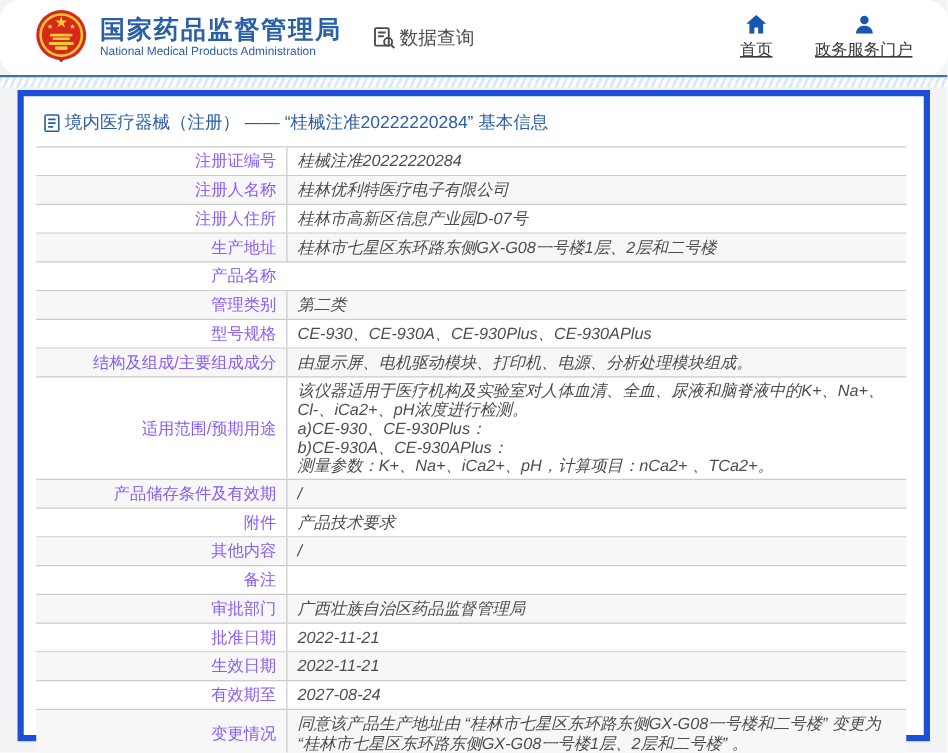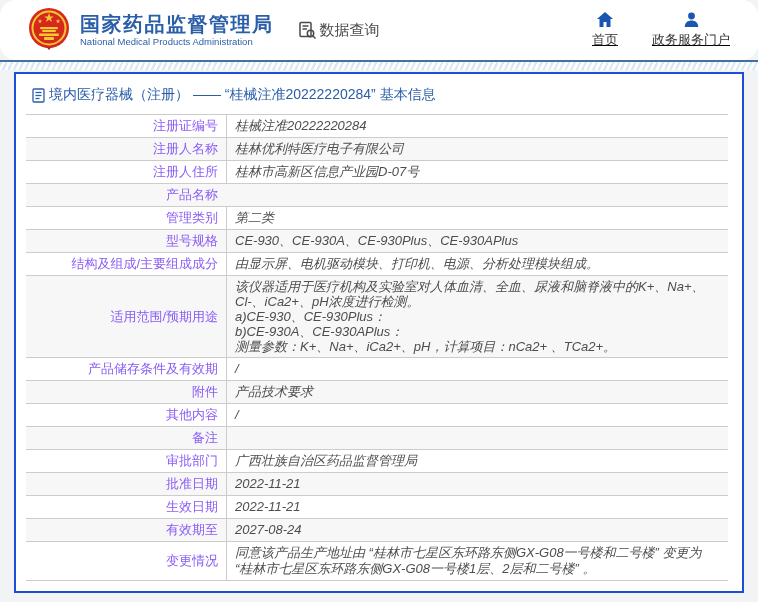--- a/index.html
+++ b/index.html
@@ -31,21 +31,21 @@
   
   .sep-solid { height:2px; background:#44729f; }
   .sep-stripes {
     height:8px;
     background:repeating-linear-gradient(115deg,#dbe7f2 0 2px,#fbfdfe 2px 5px);
   }
   
   .card {
     margin:2px 14px 0 14px;
     background:#fff;
-    border:2px solid #1d4ed8;
+    border:5px solid #1d4ed8;
     height:521px;
     padding:10px 14px 6px 10px;
   }
   .breadcrumb {
     display:flex; align-items:center;
     font-size:14px; color:#2a5da8;
     padding:2px 0 10px 6px;
   }
   .breadcrumb svg { margin-right:4px; }
   
@@ -149,20 +149,26 @@
         <div class="cell value">桂林优利特医疗电子有限公司</div>
       </div>
       <div class="row">
         <div class="cell label">
           <span>注册人住所</span>
         </div>
         <div class="cell value">桂林市高新区信息产业园D-07号</div>
       </div>
       <div class="row">
         <div class="cell label">
+          <span>生产地址</span>
+        </div>
+        <div class="cell value">桂林市七星区东环路东侧GX-G08一号楼1层、2层和二号楼</div>
+      </div>
+      <div class="row">
+        <div class="cell label">
           <span>产品名称</span>
         </div>
       </div>
       <div class="row">
         <div class="cell label">
           <span>管理类别</span>
         </div>
         <div class="cell value">第二类</div>
       </div>
       <div class="row">

